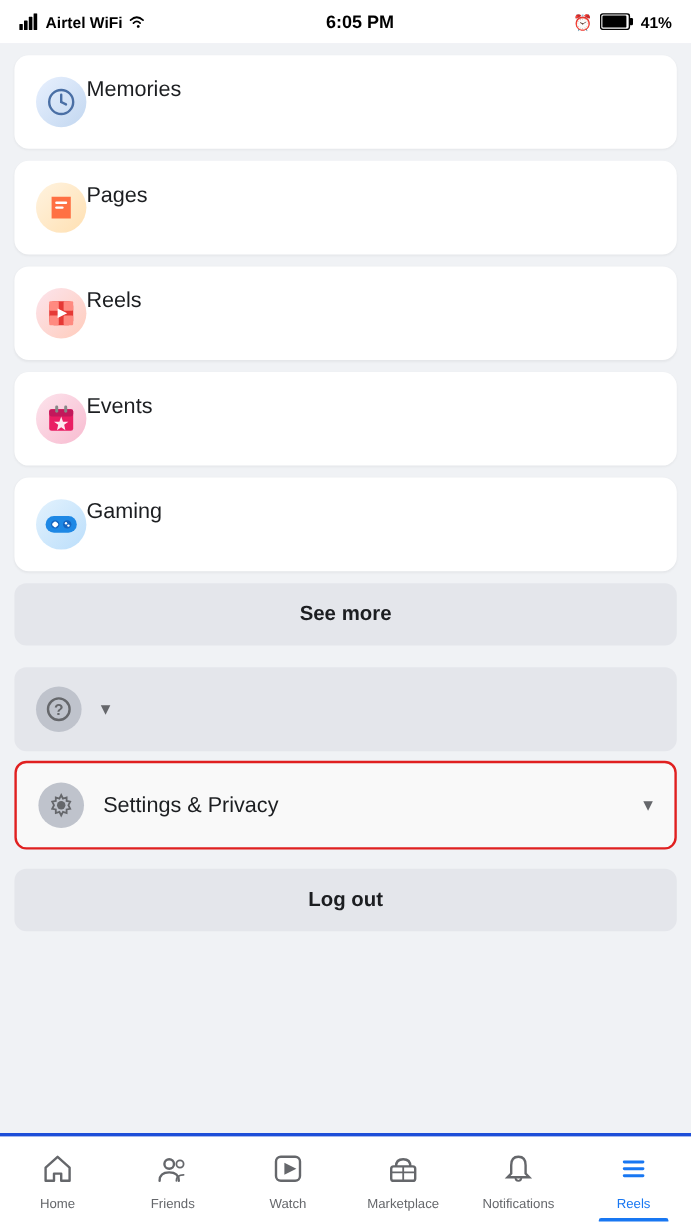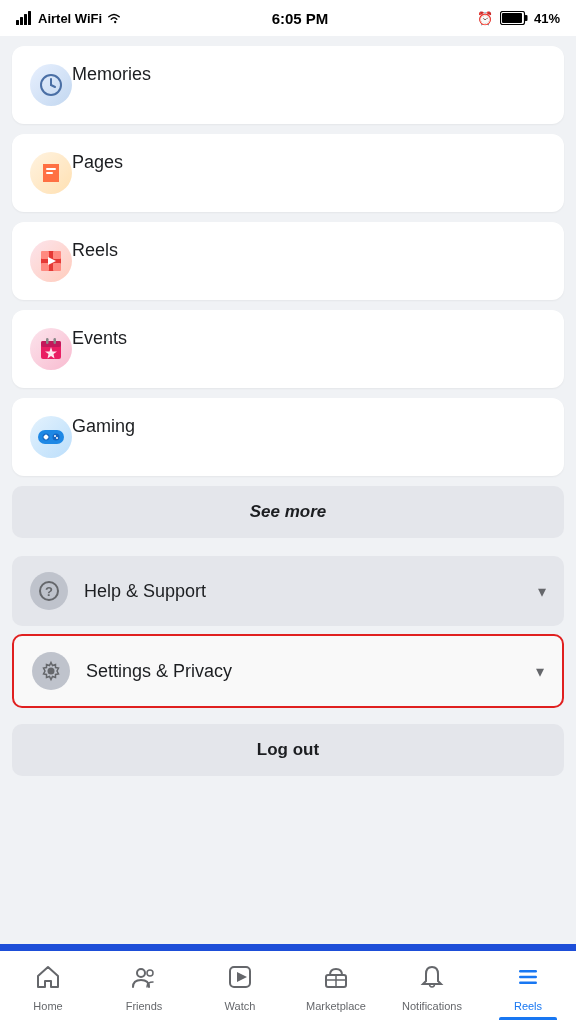--- a/index.html
+++ b/index.html
@@ -75,21 +75,20 @@
       border: none;
       border-radius: 10px;
       width: 100%;
       padding: 16px;
       font-size: 17px;
       font-weight: 600;
       color: #1c1e21;
       cursor: pointer;
       margin-bottom: 10px;
       text-align: center;
-      font-style: italic;
     }
 
     
     .section-gap { height: 8px; }
 
     
     .expand-row {
       background: #e4e6eb;
       border-radius: 10px;
       margin-bottom: 8px;
@@ -141,21 +140,21 @@
     }
 
     
     .bottom-nav {
       position: fixed;
       bottom: 0;
       left: 0;
       width: 576px;
       height: 80px;
       background: #fff;
-      border-top: 7px solid #1d4ed8;
+      border-top: 3px solid #1d4ed8;
       display: flex;
       align-items: center;
       justify-content: space-around;
     }
     .nav-item {
       display: flex;
       flex-direction: column;
       align-items: center;
       gap: 4px;
       padding: 8px 0;
@@ -295,21 +294,20 @@
   <div class="section-gap"></div>
 
   
   <div class="expand-row">
     <div class="expand-row-icon">
       <svg width="22" height="22" viewBox="0 0 22 22" fill="none">
         <circle cx="11" cy="11" r="9" stroke="#65676b" stroke-width="2"></circle>
         <text x="11" y="16" text-anchor="middle" font-size="13" fill="#65676b" font-weight="bold">?</text>
       </svg>
     </div>
-    <span class="expand-row-label">Help &amp; Support</span>
     <span class="expand-chevron">▾</span>
   </div>
 
   
   <div class="expand-row highlighted">
     <div class="expand-row-icon" style="background:#bfc3cc;">
       <svg width="22" height="22" viewBox="0 0 22 22" fill="none">
         <circle cx="11" cy="11" r="3.5" fill="#65676b"></circle>
         <path d="M11 2.5 L12.5 5.5 L15.5 4.5 L15.5 7.5 L18.5 8 L17 11 L18.5 14 L15.5 14.5 L15.5 17.5 L12.5 16.5 L11 19.5 L9.5 16.5 L6.5 17.5 L6.5 14.5 L3.5 14 L5 11 L3.5 8 L6.5 7.5 L6.5 4.5 L9.5 5.5 Z" stroke="#65676b" stroke-width="1.5" fill="none"></path>
       </svg>

